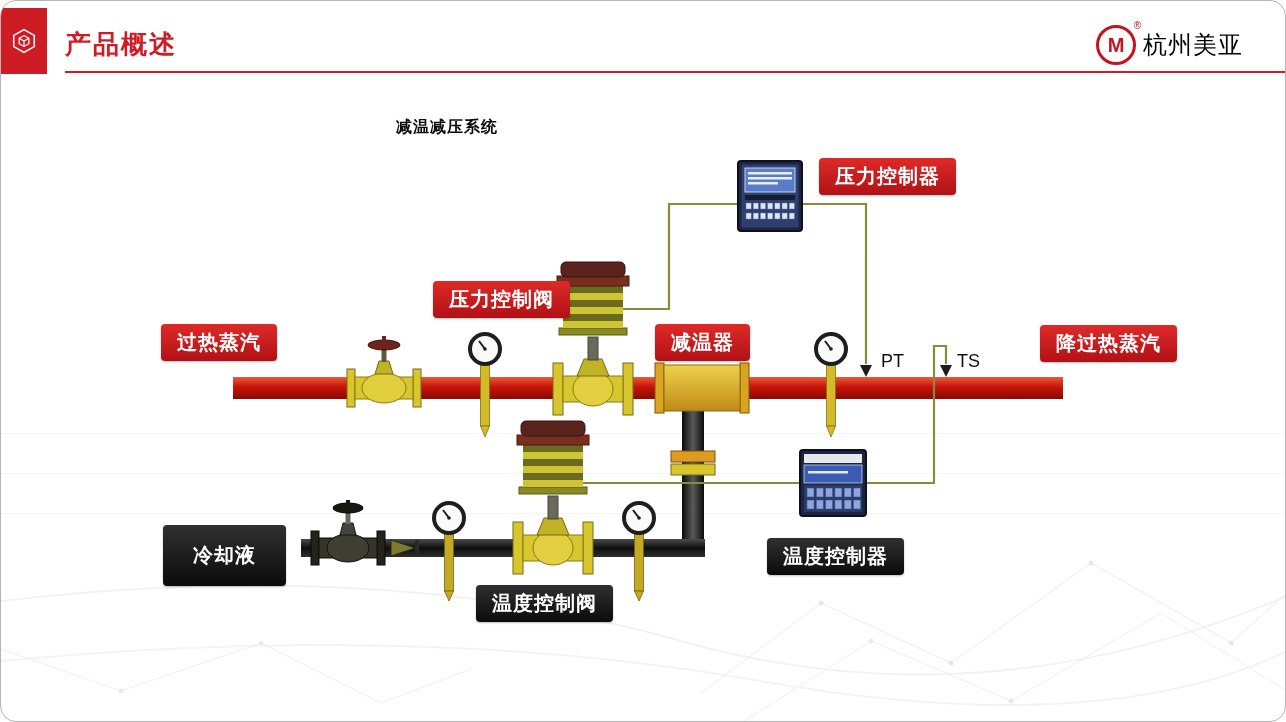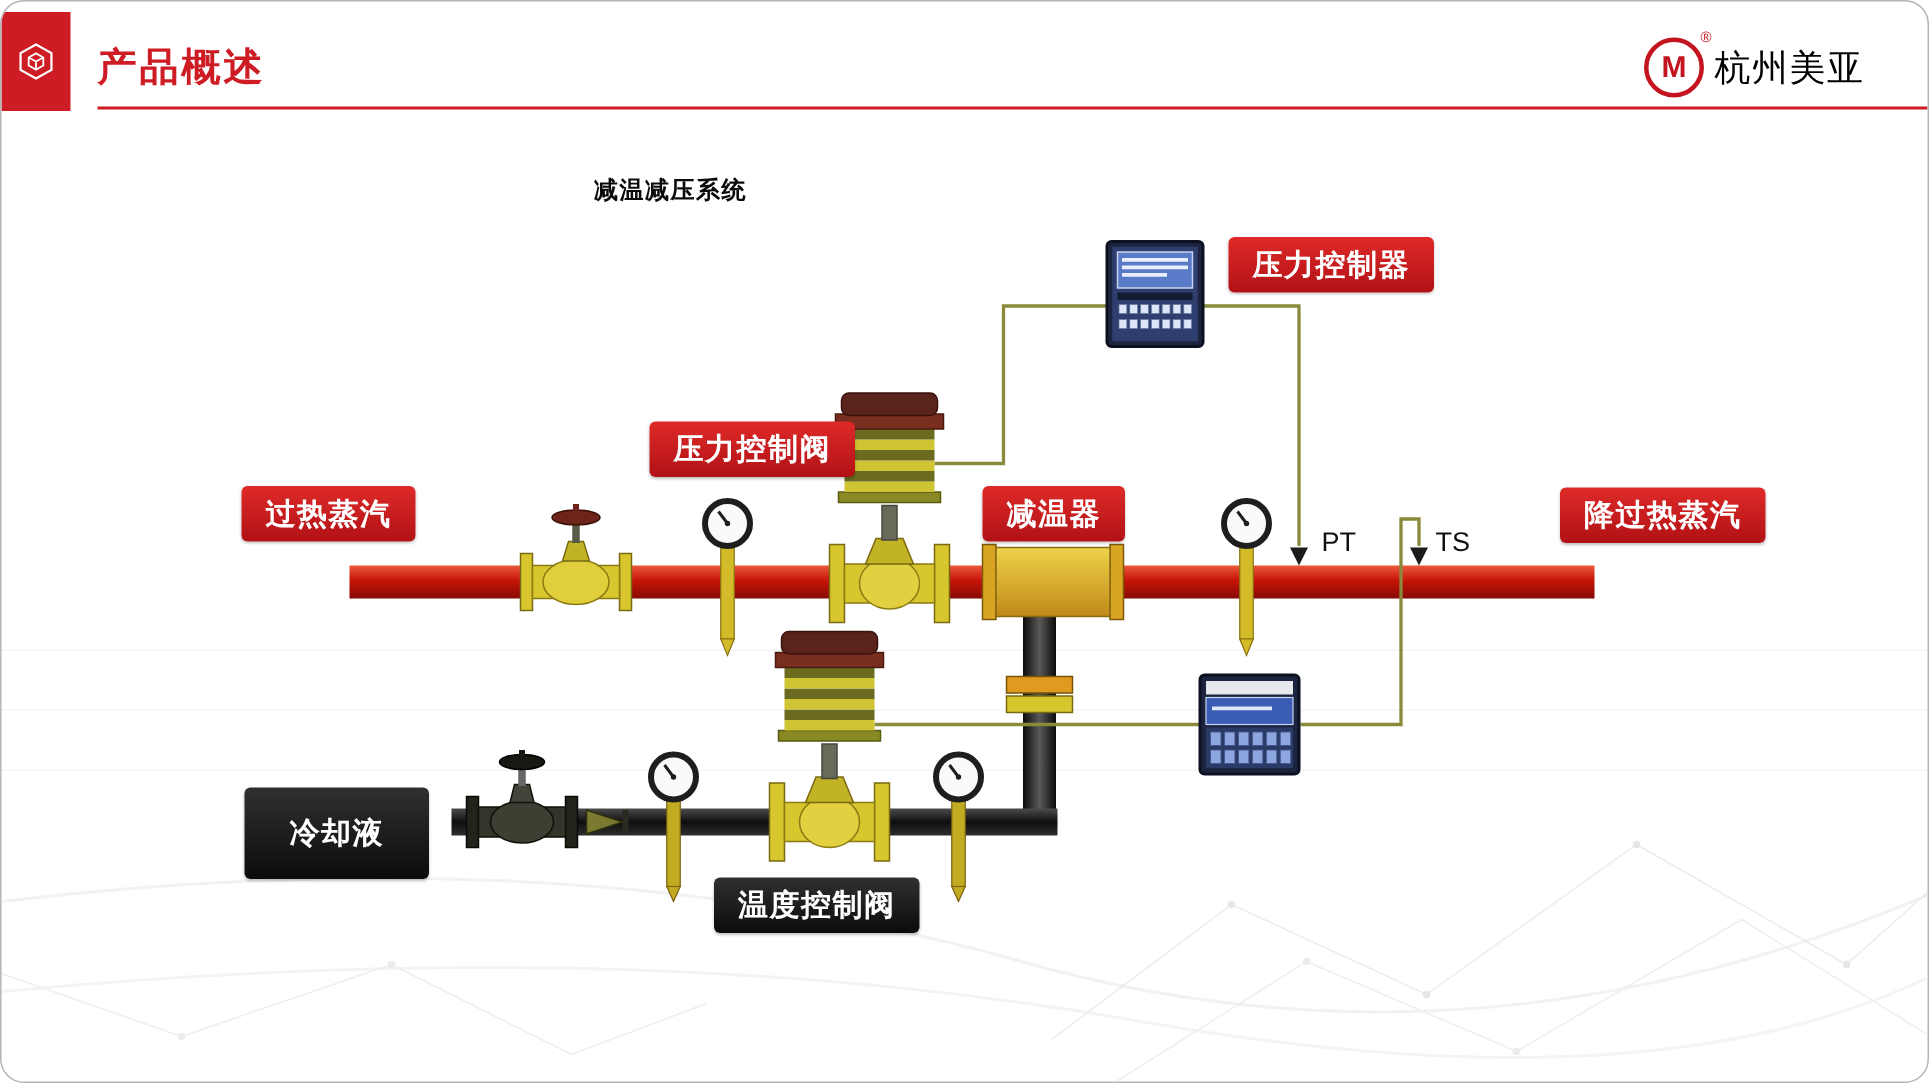--- a/index.html
+++ b/index.html
@@ -251,15 +251,16 @@
   </div>
 
   <div class="diagram-title">减温减压系统</div>
 
   <div class="badge red b-superheated">过热蒸汽</div>
   <div class="badge red b-pcv">压力控制阀</div>
   <div class="badge red b-desuper">减温器</div>
   <div class="badge red b-pctrl">压力控制器</div>
   <div class="badge red b-desuperheated">降过热蒸汽</div>
   <div class="badge black b-coolant">冷却液</div>
+  <div class="badge black b-tctrl">温度控制器</div>
   <div class="badge black b-tcv">温度控制阀</div>
 
 </div>
 
 </body></html>

